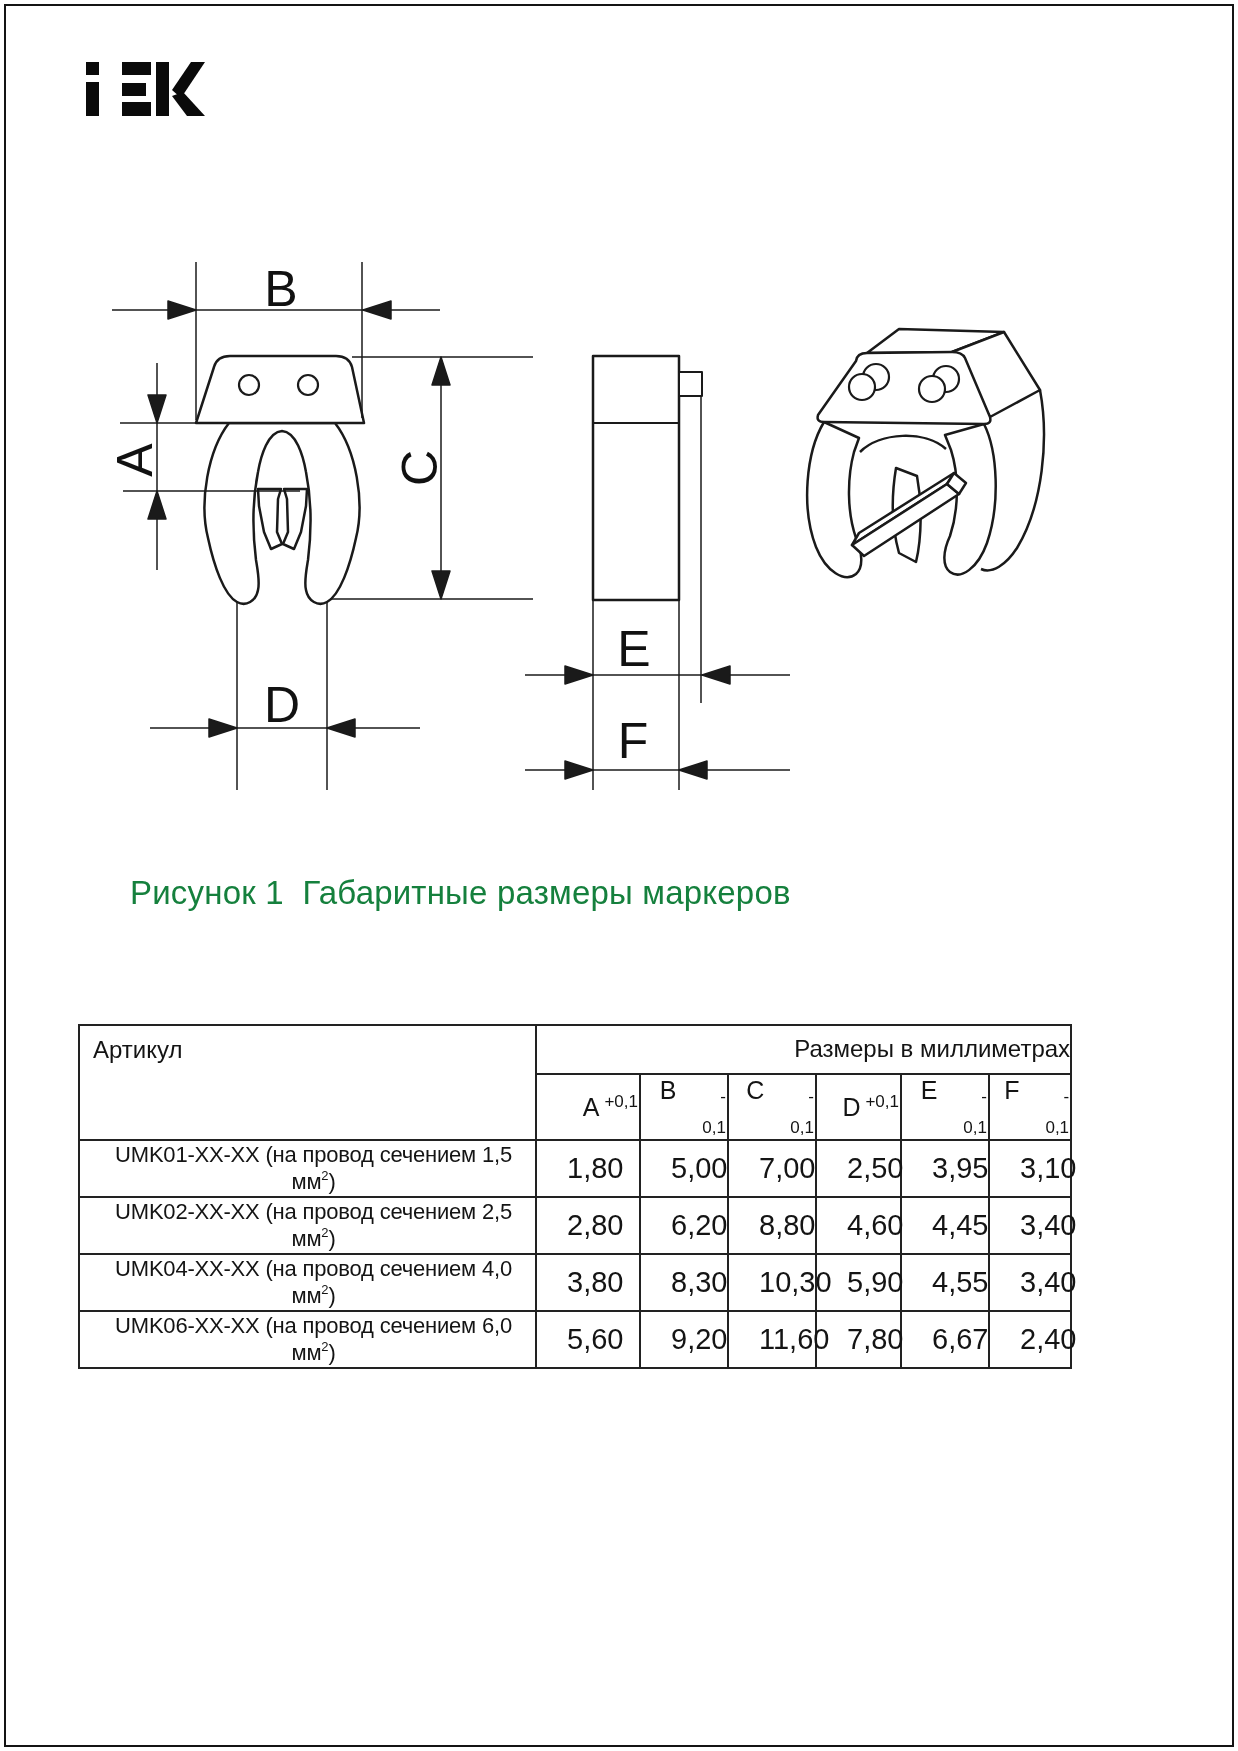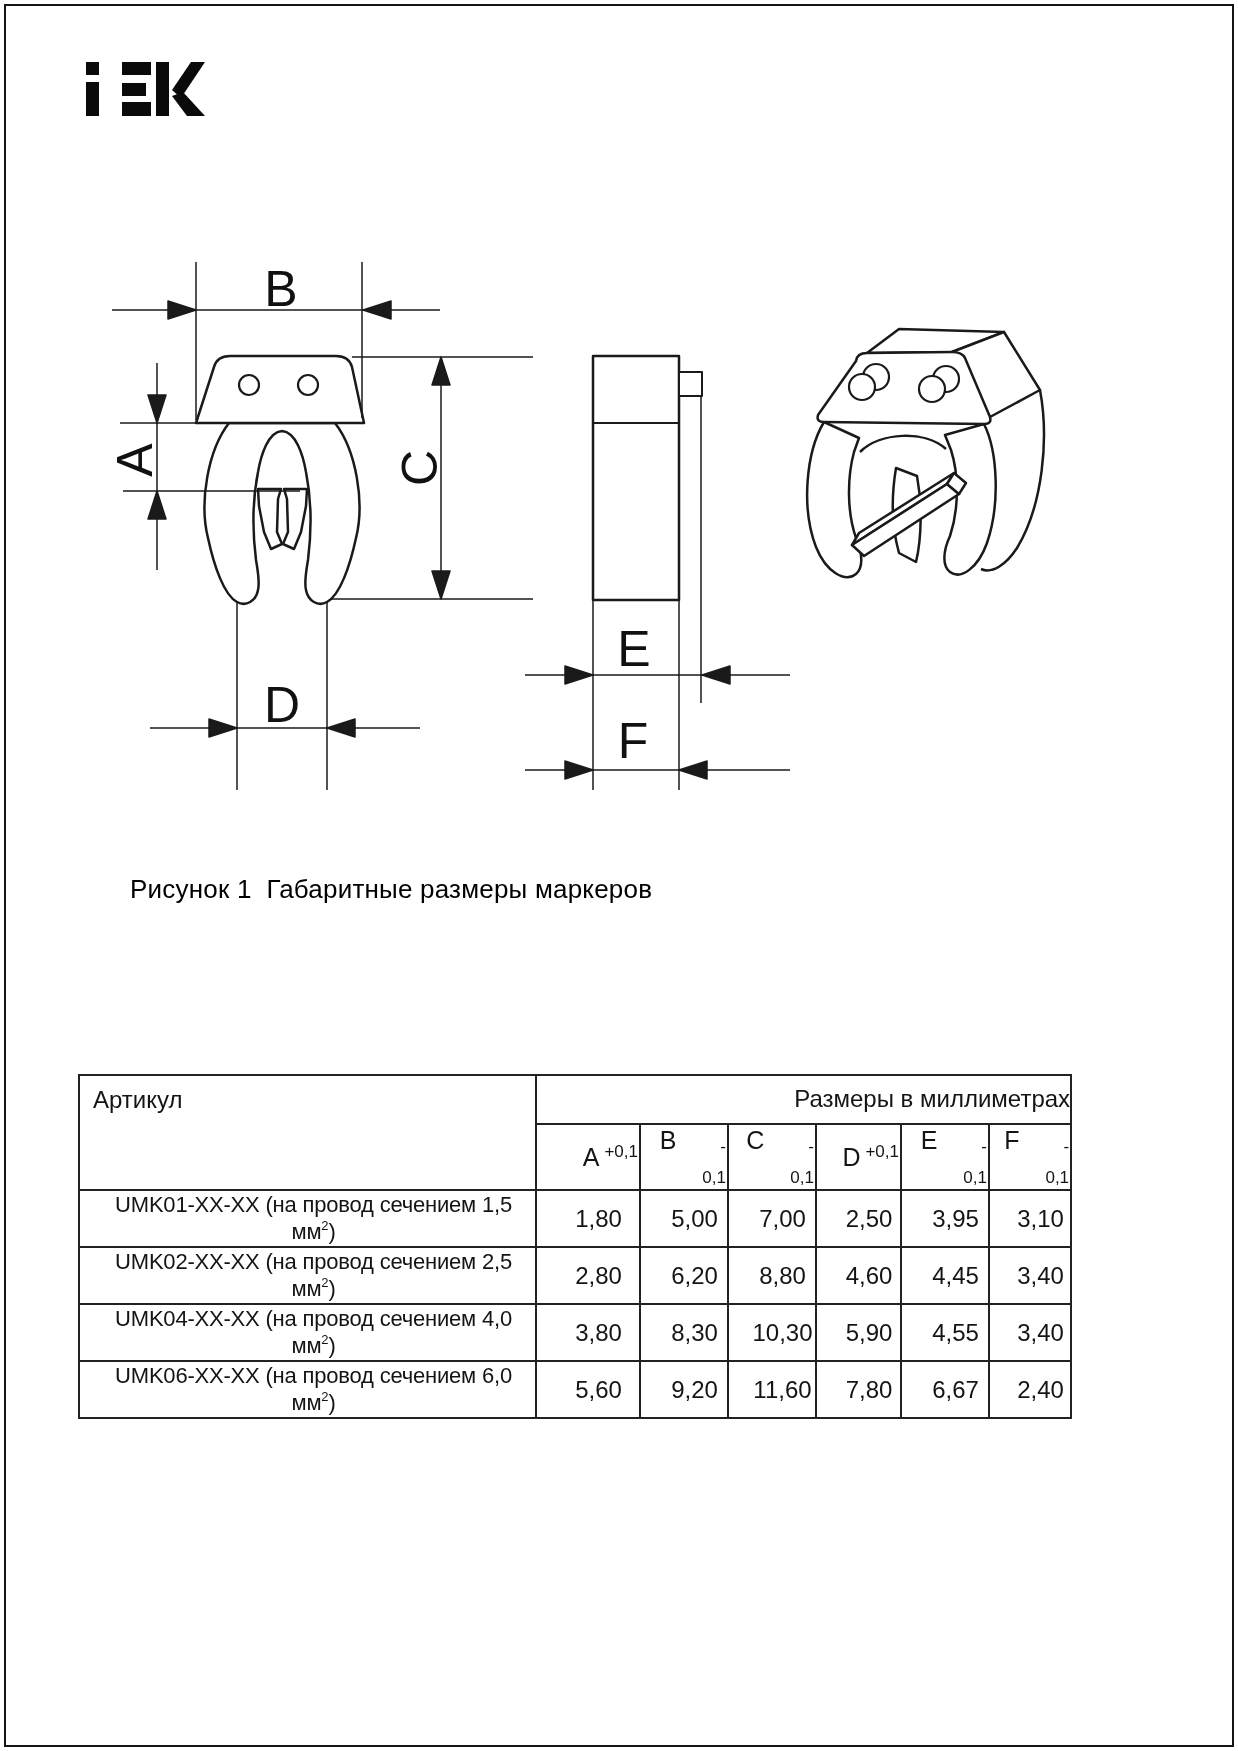--- a/index.html
+++ b/index.html
@@ -4,42 +4,42 @@
 <style>
   html,body{margin:0;padding:0;}
   body{
     width:1238px;height:1751px;background:#ffffff;position:relative;
     font-family:"Liberation Sans",sans-serif;color:#111;overflow:hidden;
   }
   .page-frame{position:absolute;left:4px;top:4px;right:4px;bottom:4px;border:2.5px solid #141414;}
   #logo-svg{position:absolute;left:80px;top:58px;}
   #drawing-svg{position:absolute;left:60px;top:250px;}
   .fig-caption{
-    position:absolute;left:130px;top:874px;font-size:26px;color:#000000;
+    position:absolute;left:130px;top:874px;font-size:33px;color:#15803d;
     white-space:pre;letter-spacing:0.2px;
   }
   table.dim-table{
-    position:absolute;left:78px;top:1074px;width:992px;
+    position:absolute;left:78px;top:1024px;width:992px;
     border-collapse:collapse;table-layout:fixed;color:#141414;
   }
   .dim-table th,.dim-table td{border:2px solid #222;font-weight:normal;}
   .th-article{
     vertical-align:top;text-align:left;padding:10px 0 0 13px;
     font-weight:bold;font-size:24px;
   }
   .th-sizes{
     vertical-align:top;text-align:right;padding:9px 0 0 13px;
     font-weight:bold;font-size:24px;height:49px;box-sizing:border-box;
   }
   .th-dim{height:45px;text-align:right;padding-left:13px;font-size:25px;vertical-align:middle;}
   .tol{font-size:17px;margin-left:5px;}
   .tol-sup{vertical-align:9px;}
   .tol-sub{vertical-align:-3px;margin-left:44px;}
   .td-article{font-size:22px;text-align:center;padding-left:13px;height:45px;letter-spacing:-0.2px;}
-  .td-val{font-size:24px;text-align:center;padding-left:22px;height:45px;}
+  .td-val{font-size:29px;text-align:left;padding-left:30px;height:45px;}
   .sup2{font-size:13px;vertical-align:9px;}
 </style>
 </head>
 <body>
 
 <div class="page-frame"></div>
 
 <svg id="logo-svg" width="130" height="64" viewBox="80 58 130 64">
   <g fill="#0a0a0a" stroke="none">
     <rect x="86" y="62" width="13" height="13"></rect>

